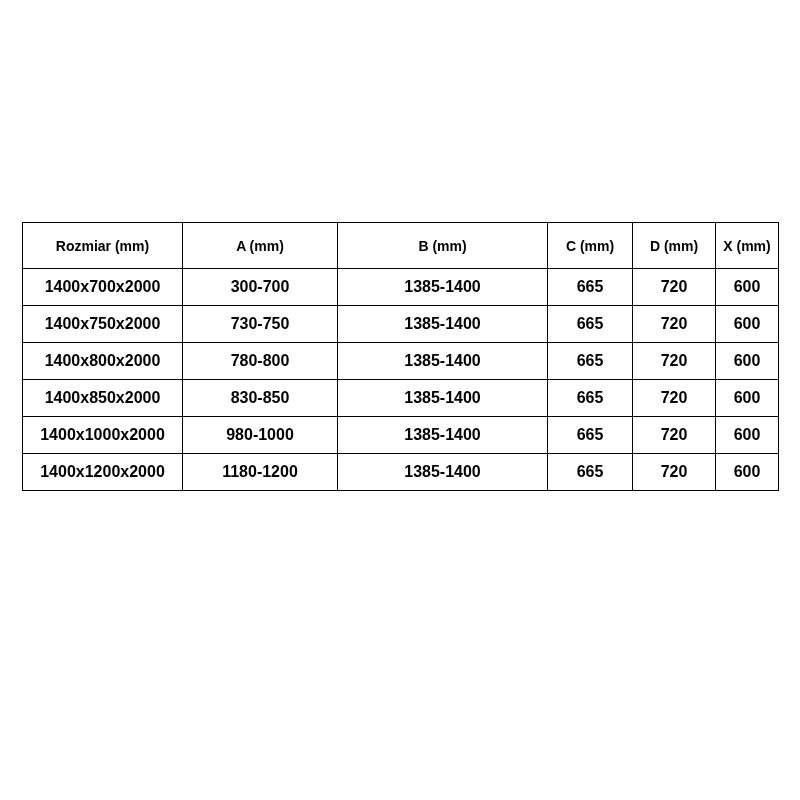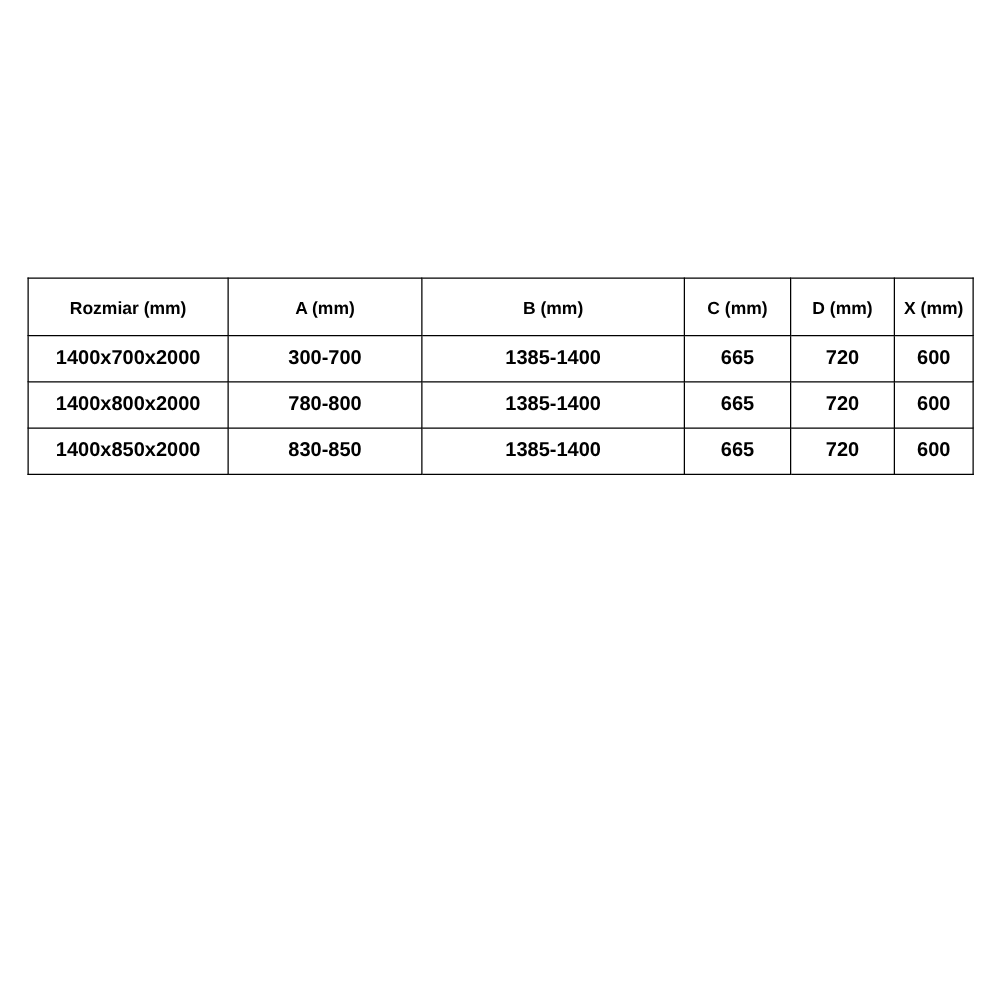--- a/index.html
+++ b/index.html
@@ -85,31 +85,55 @@
       <tbody>
         <tr>
           <td>1400x700x2000</td>
           <td>300-700</td>
           <td>1385-1400</td>
           <td>665</td>
           <td>720</td>
           <td>600</td>
         </tr>
         <tr>
+          <td>1400x750x2000</td>
+          <td>730-750</td>
+          <td>1385-1400</td>
+          <td>665</td>
+          <td>720</td>
+          <td>600</td>
+        </tr>
+        <tr>
           <td>1400x800x2000</td>
           <td>780-800</td>
           <td>1385-1400</td>
           <td>665</td>
           <td>720</td>
           <td>600</td>
         </tr>
         <tr>
           <td>1400x850x2000</td>
           <td>830-850</td>
           <td>1385-1400</td>
           <td>665</td>
           <td>720</td>
           <td>600</td>
         </tr>
+        <tr>
+          <td>1400x1000x2000</td>
+          <td>980-1000</td>
+          <td>1385-1400</td>
+          <td>665</td>
+          <td>720</td>
+          <td>600</td>
+        </tr>
+        <tr>
+          <td>1400x1200x2000</td>
+          <td>1180-1200</td>
+          <td>1385-1400</td>
+          <td>665</td>
+          <td>720</td>
+          <td>600</td>
+        </tr>
       </tbody>
     </table>
   </div>
 </div>
 
 </body></html>

